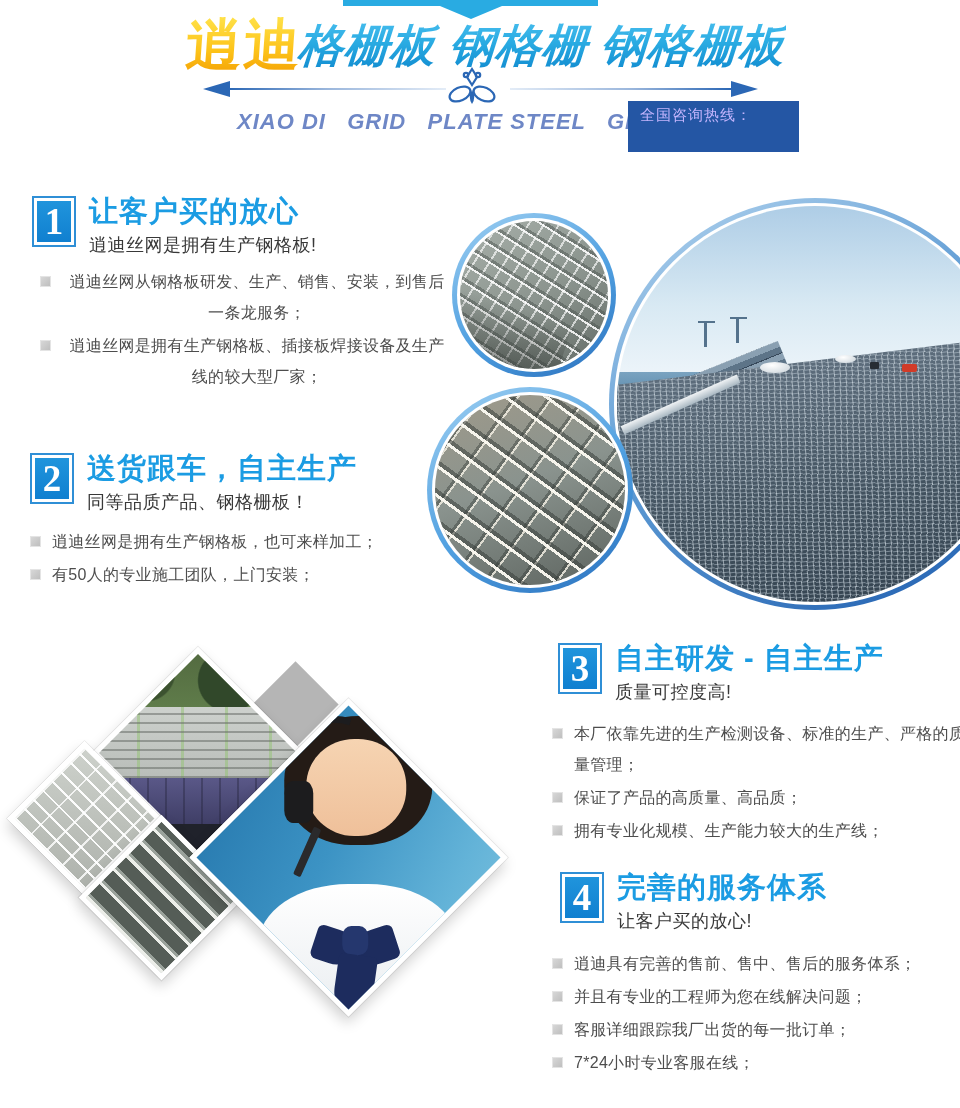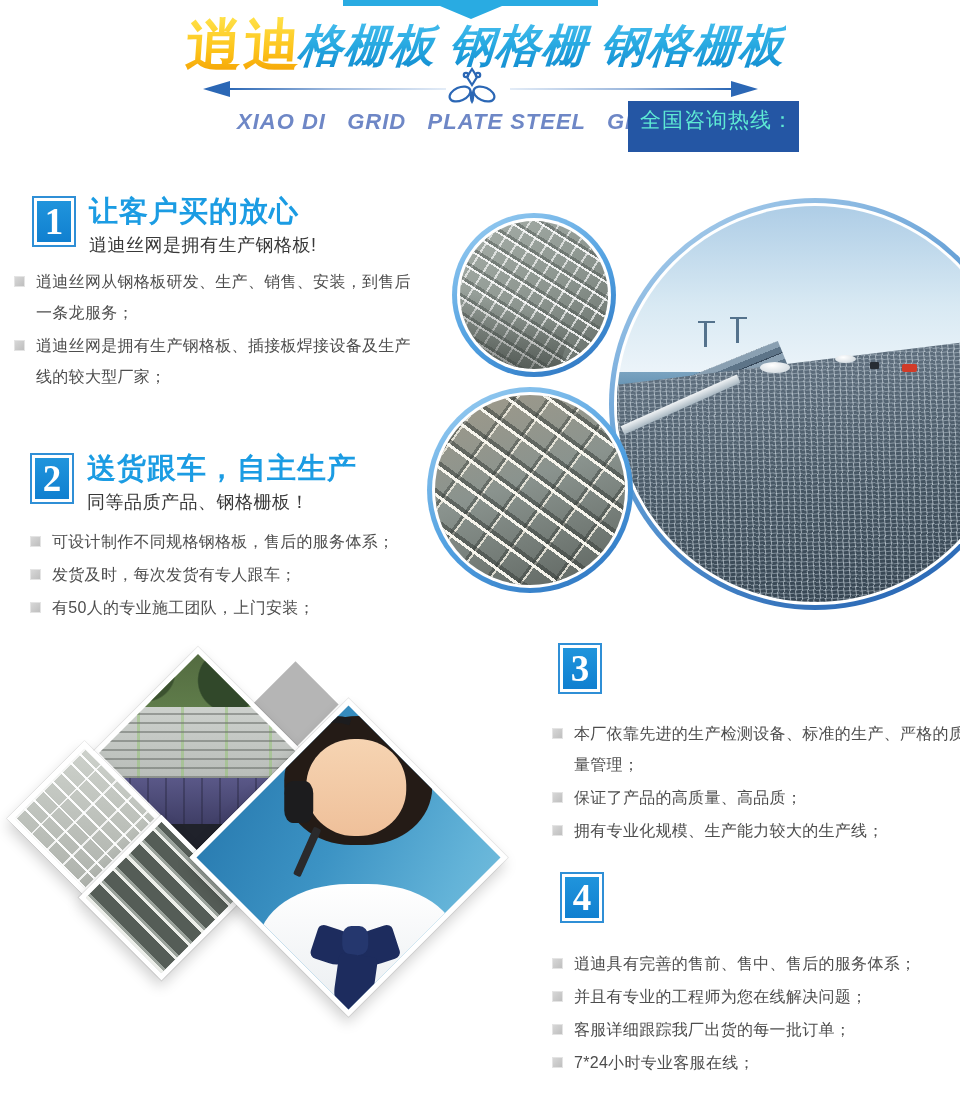--- a/index.html
+++ b/index.html
@@ -23,21 +23,21 @@
         background:linear-gradient(to right,#2b67b5 0%,#9ab6dc 45%,#e3ecf7 100%);}
   .ornament{position:absolute;left:446px;top:66px;}
   .line-r{position:absolute;left:510px;top:88px;width:221px;height:2px;
         background:linear-gradient(to left,#2b67b5 0%,#9ab6dc 45%,#e3ecf7 100%);}
   .arr-right{position:absolute;left:731px;top:81px;width:0;height:0;
         border-top:8px solid transparent;border-bottom:8px solid transparent;border-left:27px solid #2b67b5;}
   .en-sub{position:absolute;left:237px;top:109px;font-size:22px;font-weight:bold;font-style:italic;
         color:#6e87c6;white-space:pre;letter-spacing:1px;}
   .hotline{position:absolute;left:628px;top:101px;width:171px;height:51px;background:#2456a4;
         padding:5px 0 0 12px;box-sizing:border-box;}
-  .hotline-label{font-size:21px;color:#5eead4;letter-spacing:1px;}
+  .hotline-label{font-size:15px;color:#c4b5fd;letter-spacing:1px;}
   .hotline-number{font-family:"Liberation Serif","DejaVu Serif",serif;font-size:26px;font-weight:bold;color:#fff;letter-spacing:.5px;}
 
   
   .sec-head{position:absolute;display:flex;}
   .badge{width:40px;height:47px;background:linear-gradient(180deg,#2196dd,#0f7ecf);
         border:2px solid #2f8fd6;box-shadow:inset 0 0 0 3px #fff;
         display:flex;align-items:center;justify-content:center;flex:none;}
   .badge span{font-family:"Liberation Serif","DejaVu Serif",serif;font-size:37px;font-weight:bold;color:#fff;line-height:1;}
   .sec-titles{margin-left:13px;}
   .sec-title{font-size:29px;font-weight:bold;color:#1b9ce3;letter-spacing:1px;line-height:1.1;}
@@ -217,21 +217,21 @@
 
   <div class="sec-head" style="left:32px;top:196px;">
     <div class="badge">
         <span>1</span>
       </div>
     <div class="sec-titles">
       <div class="sec-title">让客户买的放心</div>
       <div class="sec-sub">逍迪丝网是拥有生产钢格板!</div>
     </div>
   </div>
-  <div class="blist" style="left:14px;top:266px;width:412px;">
+  <div class="blist" style="left:40px;top:266px;width:412px;text-align:center;">
     <div class="bitem">
         <span class="bmark"></span>
         <span class="btext">逍迪丝网从钢格板研发、生产、销售、安装，到售后一条龙服务；</span>
       </div>
     <div class="bitem">
         <span class="bmark"></span>
         <span class="btext">逍迪丝网是拥有生产钢格板、插接板焊接设备及生产线的较大型厂家；</span>
       </div>
   </div>
 
@@ -240,25 +240,21 @@
         <span>2</span>
       </div>
     <div class="sec-titles">
       <div class="sec-title">送货跟车，自主生产</div>
       <div class="sec-sub">同等品质产品、钢格栅板！</div>
     </div>
   </div>
   <div class="blist" style="left:30px;top:526px;width:412px;">
     <div class="bitem">
         <span class="bmark"></span>
-        <span class="btext">可设计制作不同规格钢格板，售后的服务体系；</span>
-      </div>
-    <div class="bitem">
-        <span class="bmark"></span>
-        <span class="btext">发货及时，每次发货有专人跟车；</span>
+        <span class="btext">逍迪丝网是拥有生产钢格板，也可来样加工；</span>
       </div>
     <div class="bitem">
         <span class="bmark"></span>
         <span class="btext">有50人的专业施工团队，上门安装；</span>
       </div>
   </div>
 
   <div class="dia d-gray"></div>
   <div class="dia d-truck">
     <div class="dia-in">
@@ -283,20 +279,24 @@
       <div class="layer bow-wing bw2"></div>
       <div class="layer bow-knot"></div>
       <div class="layer bow-tail"></div>
     </div>
   </div>
 
   <div class="sec-head" style="left:558px;top:643px;">
     <div class="badge">
         <span>3</span>
       </div>
+    <div class="sec-titles">
+      <div class="sec-title">自主研发 - 自主生产</div>
+      <div class="sec-sub">质量可控度高!</div>
+    </div>
   </div>
   <div class="blist" style="left:552px;top:718px;width:418px;">
     <div class="bitem">
         <span class="bmark"></span>
         <span class="btext">本厂依靠先进的生产检测设备、标准的生产、严格的质量管理；</span>
       </div>
     <div class="bitem">
         <span class="bmark"></span>
         <span class="btext">保证了产品的高质量、高品质；</span>
       </div>
@@ -304,20 +304,22 @@
         <span class="bmark"></span>
         <span class="btext">拥有专业化规模、生产能力较大的生产线；</span>
       </div>
   </div>
 
   <div class="sec-head" style="left:560px;top:872px;">
     <div class="badge">
         <span>4</span>
       </div>
     <div class="sec-titles">
+      <div class="sec-title">完善的服务体系</div>
+      <div class="sec-sub">让客户买的放心!</div>
     </div>
   </div>
   <div class="blist" style="left:552px;top:948px;width:418px;">
     <div class="bitem">
         <span class="bmark"></span>
         <span class="btext">逍迪具有完善的售前、售中、售后的服务体系；</span>
       </div>
     <div class="bitem">
         <span class="bmark"></span>
         <span class="btext">并且有专业的工程师为您在线解决问题；</span>

